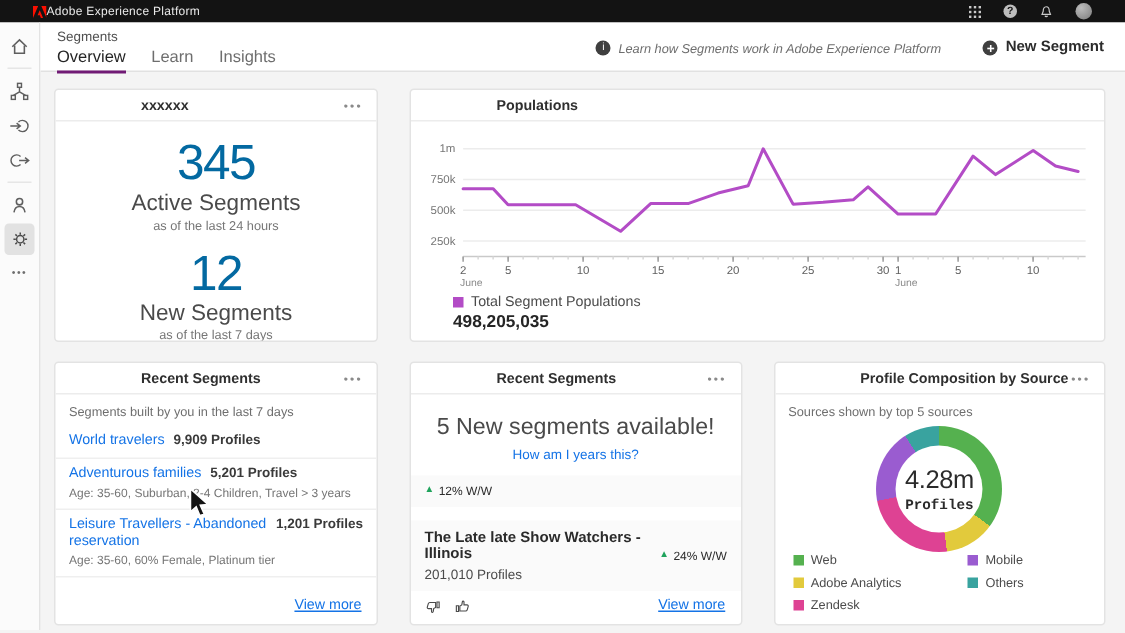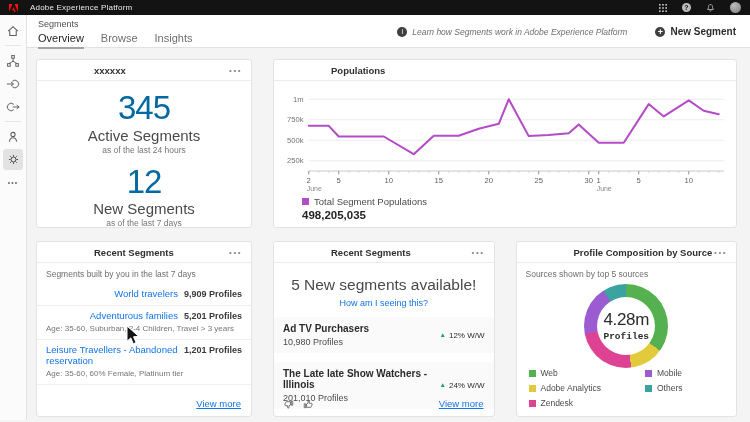--- a/index.html
+++ b/index.html
@@ -1,20 +1,20 @@
 <!DOCTYPE html>
 <html><head>
 <meta charset="utf-8">
 <style>
   * { margin:0; padding:0; box-sizing:border-box; }
   html,body { width:750px; height:422px; font-family:"Liberation Sans", sans-serif; background:#f4f4f4; overflow:hidden; }
   .screen { position:relative; width:750px; height:422px; background:#f4f4f4; }
 
   
-  .topbar { height:15px; background:#131313; display:flex; align-items:center; padding:0 9px; gap:12px; }
+  .topbar { height:15px; background:#131313; display:flex; align-items:center; padding:0 22px; gap:0; }
   .adobe-logo svg { display:block; width:9px; height:8px; }
   .app-title { color:#e9e9e9; font-size:8px; letter-spacing:.2px; }
   .topbar-right { margin-left:auto; display:flex; align-items:center; gap:15px; }
   .tb-icon svg { display:block; }
   .help-badge { width:9px; height:9px; border-radius:50%; background:#bdbdbd; color:#131313; font-size:7px; font-weight:bold; display:flex; align-items:center; justify-content:center; }
   .avatar { width:11px; height:11px; border-radius:50%; background:radial-gradient(circle at 35% 30%, #bdbdbd, #7c7c7c); }
 
   
   .app { display:flex; height:405px;border-radius:18px; }
   .sidebar { width:27px; background:#fbfbfb; border-right:1px solid #e3e3e3; padding-top:3px; flex:none; }
@@ -24,21 +24,21 @@
   .side-div { height:1px; background:#e6e6e6; margin:4px 5px; }
   .side-more { color:#6e6e6e; font-size:7px; letter-spacing:1px; }
 
   .main { flex:1; display:flex; flex-direction:column; }
 
   
   .page-header { background:#fff; border-bottom:1px solid #e1e1e1; padding:4px 0 0 11px; position:relative; height:33px; flex:none; }
   .crumb { font-size:9px; color:#505050; }
   .tabs { display:flex; gap:17px; margin-top:3px; }
   .tab { font-size:11px; color:#6e6e6e; padding-bottom:3px; }
-  .tab.active { color:#222; font-weight:bold; font-weight:normal; border-bottom:2px solid #a3a3a3; color:#252525; }
+  .tab.active { color:#222; font-weight:bold; font-weight:normal; border-bottom:2px solid #701a75; color:#252525; }
   .header-right { position:absolute; right:14px; top:11px; display:flex; align-items:center; gap:28px; }
   .learn { display:flex; align-items:center; gap:5px; font-size:8.5px; font-style:italic; color:#6e6e6e; }
   .badge-dark { width:10px; height:10px; border-radius:50%; background:#3f3f3f; color:#fff; font-size:7px; font-style:normal; display:flex; align-items:center; justify-content:center; flex:none; }
   .new-seg { display:flex; align-items:center; gap:5px; font-size:10px; font-weight:bold; color:#2c2c2c; }
   .new-seg .badge-dark { font-size:9px; }
 
   
   .content { flex:1; padding:11px 13px 0 9px; }
   .row { display:flex; gap:21px; }
   .row1 { height:169px; }
@@ -61,21 +61,21 @@
   #pop-chart { display:block; width:100%; height:112px; margin-top:2px; }
   .pop-legend { margin:1px 0 0 28px; }
   .leg-line { display:flex; align-items:center; gap:5px; font-size:9.5px; color:#4b4b4b; }
   .swatch { width:7px; height:7px; flex:none; }
   .leg-total { font-size:11.5px; font-weight:bold; color:#252525; margin-top:2px; }
 
   
   .card-recent { width:216px; flex:none; }
   .recent-sub { padding:6px 9px 5px; font-size:8.5px; color:#6e6e6e; }
   .seg-row { padding:4px 9px 6px; border-bottom:1px solid #efefef; }
-  .seg-top { display:flex; justify-content:flex-end; align-items:baseline; gap:6px; }
+  .seg-top { display:flex; justify-content:flex-start; align-items:baseline; gap:6px; }
   .seg-name { font-size:9.5px; color:#1473e6; text-decoration:none; }
   .seg-profiles { font-size:9px; font-weight:bold; color:#3a3a3a; white-space:nowrap; }
   .seg-meta { font-size:8px; color:#757575; margin-top:3px; }
 
   
   .card-sugg { flex:1; }
   .headline { font-size:15.5px; color:#4a4a4a; text-align:center; margin-top:13px; }
   .how-link { display:block; font-size:9px; color:#1473e6; text-align:center; margin-top:4px; text-decoration:none; }
   .sugg-list { margin-top:9px; }
   .sugg-item { background:#fafafa; padding:6px 9px; display:flex; justify-content:space-between; align-items:center; margin-bottom:9px; }
@@ -204,21 +204,21 @@
       <div class="side-item">
         <span class="side-more">•••</span>
       </div>
     </div>
 
     <div class="main">
       <div class="page-header">
         <div class="crumb">Segments</div>
         <div class="tabs">
             <div class="tab active">Overview</div>
-            <div class="tab">Browse</div>
+            <div class="tab">Learn</div>
             <div class="tab">Insights</div>
           </div>
         <div class="header-right">
           <div class="learn">
             <span class="badge-dark">i</span>
             <span>Learn how Segments work in Adobe Experience Platform</span>
           </div>
           <div class="new-seg">
             <span class="badge-dark">+</span>
             <span>New Segment</span>
@@ -367,27 +367,23 @@
               </div>
             <a class="view-more" href="#">View more</a>
           </div>
 
           <div class="card card-sugg">
             <div class="card-head">
               <span class="card-title">Recent Segments</span>
               <span class="dots">•••</span>
             </div>
             <div class="headline">5 New segments available!</div>
-            <a class="how-link" href="#">How am I seeing this?</a>
+            <a class="how-link" href="#">How am I years this?</a>
             <div class="sugg-list" id="sugg-list">
                 <div class="sugg-item">
-                  <div>
-                    <div class="sugg-name">Ad TV Purchasers</div>
-                    <div class="sugg-prof">10,980 Profiles</div>
-                  </div>
                   <div class="delta">
                     <span class="tri">▲</span>
                     <span>12% W/W</span>
                   </div>
                 </div>
                 <div class="sugg-item">
                   <div>
                     <div class="sugg-name">The Late late Show Watchers - Illinois</div>
                     <div class="sugg-prof">201,010 Profiles</div>
                   </div>

